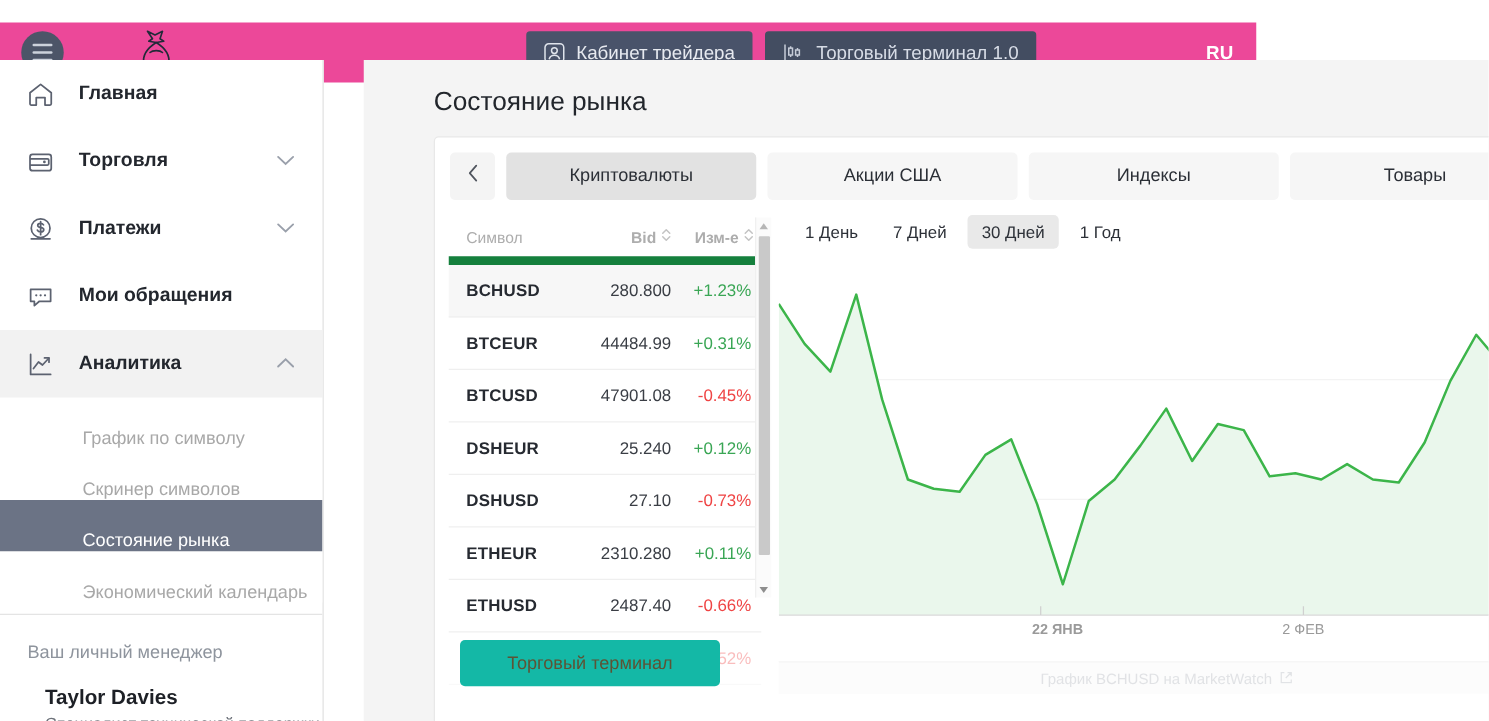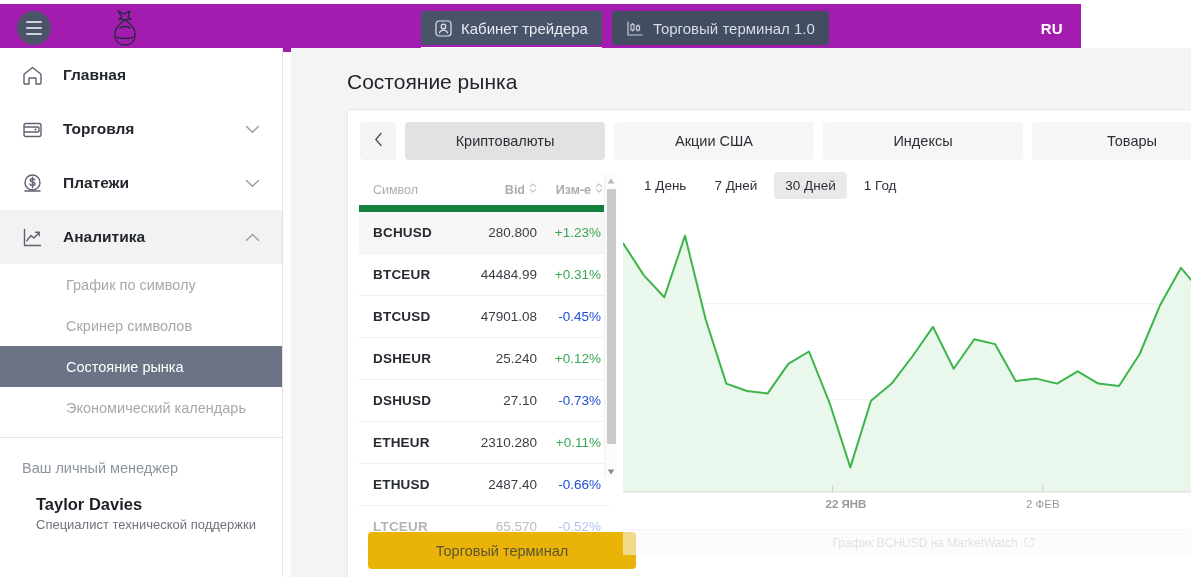--- a/index.html
+++ b/index.html
@@ -6,23 +6,23 @@
   html, body {
     width: 1191px; height: 577px;
     overflow: hidden;
     font-family: "Liberation Sans", sans-serif;
     background: #ffffff;
   }
   body { position: relative; }
 
   
   .topbar {
-    position: absolute; top: 4px; left: 0;
-    width: 1081px; height: 48px;
-    background: #a21caf;
+    position: absolute; top: 18px; left: 0;
+    width: 1005px; height: 48px;
+    background: #ec4899;
     display: flex; align-items: center;
   }
   .burger {
     width: 34px; height: 34px; margin-left: 17px;
     border-radius: 50%;
     background: #4c5568;
     display: flex; flex-direction: column;
     align-items: center; justify-content: center;
     gap: 4px; cursor: pointer; flex: 0 0 auto;
   }
@@ -46,37 +46,37 @@
   .lang {
     position: absolute; right: 18px; top: 0; height: 48px;
     display: flex; align-items: center;
     color: #ffffff; font-size: 15px; font-weight: bold;
     cursor: pointer; letter-spacing: .3px;
   }
 
   
   .sidebar {
     position: absolute; top: 48px; left: 0;
-    width: 283px; height: 529px;
+    width: 259px; height: 529px;
     background: #ffffff;
     border-right: 1px solid #e2e2e2;
     overflow: hidden;
   }
   .nav-item {
     height: 54px; display: flex; align-items: center;
     padding: 0 20px 0 19px; cursor: pointer; position: relative;
   }
   .nav-item .ico { width: 26px; height: 26px; flex: 0 0 auto; display:flex; align-items:center; justify-content:center; }
   .nav-item .lbl { margin-left: 18px; font-size: 15.5px; color: #23272e; font-weight: bold; }
   .nav-item .chev { position: absolute; right: 22px; top: 50%; transform: translateY(-50%); }
   .nav-item.expanded { background: #f2f2f2; }
 
   .subnav { background: #ffffff; }
   .subnav-item {
-    height: 41px; display: flex; align-items: center;
+    height: 41px; display: flex; align-items: flex-end;
     padding-left: 66px; font-size: 14.5px; color: #a8a8a8; cursor: pointer;
   }
   .subnav-item.active { background: #6b7385; color: #ffffff; }
   .divider { height: 1px; background: #e4e4e4; margin-top: 9px; }
 
   .mgr { padding: 22px 0 0 22px; }
   .mgr-title { font-size: 14.5px; color: #8e949d; }
   .mgr-name { font-size: 16.5px; color: #1d2026; font-weight: bold; margin-top: 19px; margin-left: 14px; }
   .mgr-role { font-size: 13px; color: #6d727a; margin-top: 3px; margin-left: 14px; }
 
@@ -130,38 +130,37 @@
   .row {
     display: flex; align-items: center; height: 42px;
     border-bottom: 1px solid #efefef; padding: 0 8px 0 14px;
     font-size: 13.5px; cursor: pointer;
   }
   .row.sel { background: #f7f7f7; }
   .r-sym { flex: 1; color: #262a31; font-weight: bold; letter-spacing: .2px; }
   .r-bid { width: 76px; text-align: right; color: #3a3e45; }
   .r-chg { width: 64px; text-align: right; }
   .up { color: #3aa655; }
-  .down { color: #1d4ed8; }
+  .down { color: #ef4444; }
   .row.faded { opacity: .35; }
 
   .scrollbar {
     position: absolute; right: -8px; top: 0; width: 13px; height: 304px;
     background: #fbfbfb; border-left: 1px solid #f0f0f0; cursor: pointer;
   }
   .sb-arrow { height: 13px; display: flex; align-items: center; justify-content: center; }
   .sb-thumb { position: absolute; left: 2px; top: 15px; width: 9px; height: 255px; background: #c9c9c9; border-radius: 1px; }
 
   .term-btn {
     position: absolute; left: 20px; top: 402px;
-    width: 268px; height: 37px; border-radius: 4px;
-    background: #eab308; color: #5d5335;
+    width: 208px; height: 37px; border-radius: 4px;
+    background: #14b8a6; color: #5d5335;
     display: flex; align-items: center; justify-content: center;
     font-size: 14.5px; cursor: pointer; border: none;
     font-family: "Liberation Sans", sans-serif;
-    margin-top: 20px;
   }
 
   
   .chartarea { position: absolute; left: 275px; top: 56px; right: 0; bottom: 0; }
   .periods { display: flex; align-items: center; gap: 6px; padding: 6px 0 0 10px; }
   .period {
     height: 27px; padding: 0 11px; border-radius: 4px;
     display: flex; align-items: center; font-size: 13.5px;
     color: #2d3138; cursor: pointer;
   }
@@ -265,20 +264,31 @@
       </svg>
     </span>
     <span class="lbl">Платежи</span>
     <span class="chev">
       <svg width="15" height="9" viewBox="0 0 15 9" fill="none" stroke="#9aa0ab" stroke-width="1.5" stroke-linecap="round">
           <path d="M1.5 1.5 7.5 7.2 13.5 1.5"></path>
         </svg>
     </span>
   </div>
 
+  <div class="nav-item">
+    <span class="ico">
+      <svg width="23" height="23" viewBox="0 0 23 23" fill="none" stroke="#5c6270" stroke-width="1.4" stroke-linejoin="round">
+        <path d="M3.5 5.5h16v9.5h-9l-4 3.5v-3.5h-3z"></path>
+        <circle cx="8" cy="10.2" r=".9" fill="#5c6270" stroke="none"></circle>
+        <circle cx="11.5" cy="10.2" r=".9" fill="#5c6270" stroke="none"></circle>
+        <circle cx="15" cy="10.2" r=".9" fill="#5c6270" stroke="none"></circle>
+      </svg>
+    </span>
+    <span class="lbl">Мои обращения</span>
+  </div>
 
   <div class="nav-item expanded">
     <span class="ico">
       <svg width="23" height="23" viewBox="0 0 23 23" fill="none" stroke="#5c6270" stroke-width="1.4" stroke-linejoin="round" stroke-linecap="round">
         <path d="M3.5 3.5v16h16"></path>
         <path d="M5.8 14.8 9.8 9.6l3.2 2.4 5-5.4"></path>
         <path d="M14.6 6.3h3.6v3.4"></path>
       </svg>
     </span>
     <span class="lbl">Аналитика</span>

